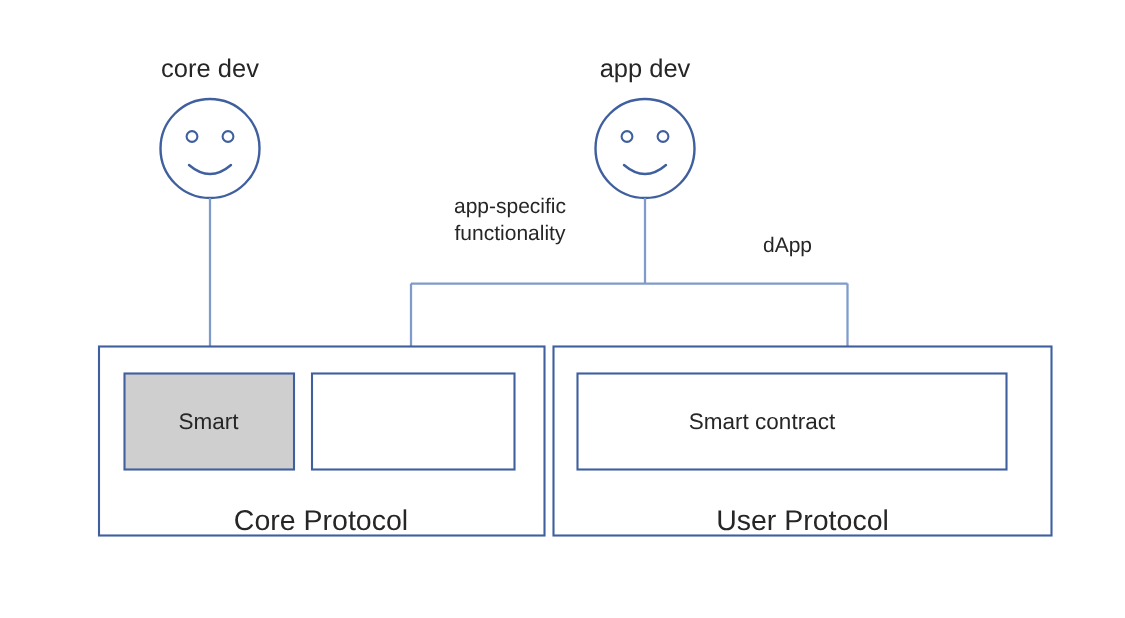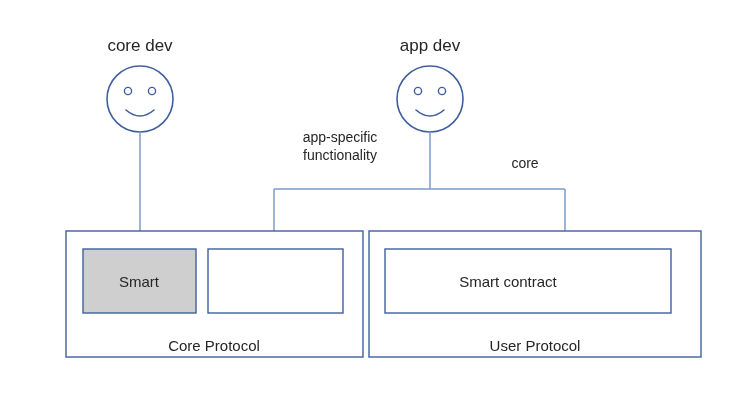--- a/index.html
+++ b/index.html
@@ -41,21 +41,21 @@
   }
   .edge-label {
     font-size: 14px;
     line-height: 1.32;
     white-space: pre-line;
   }
   .box-label {
     font-size: 15px;
   }
   .group-label {
-    font-size: 15px;
+    font-size: 19px;
   }
 </style>
 </head>
 <body>
 
 <div id="canvas">
 
   <svg class="layer" viewBox="0 0 750 412">
     <defs>
       <marker id="arrowhead" markerWidth="9" markerHeight="9" refX="4.2" refY="4.2" orient="auto" markerUnits="userSpaceOnUse">
@@ -115,21 +115,21 @@
     </g>
   </svg>
 
   <div class="lbl center actor-label" style="left:430px; top:35px;">app dev</div>
 
   <div class="lbl center actor-label" style="left:140px; top:35px;">core dev</div>
 
   <div class="lbl center edge-label" style="left:340px; top:128px;">app-specific
 functionality</div>
 
-  <div class="lbl center edge-label" style="left:525px; top:154px;">core</div>
+  <div class="lbl center edge-label" style="left:525px; top:154px;">dApp</div>
 
   <div class="lbl center box-label" style="left:139px; top:272px;">Smart</div>
 
 
   <div class="lbl center box-label" style="left:508px; top:272px;">Smart contract</div>
 
   <div class="lbl center group-label" style="left:214px; top:336px;">Core Protocol</div>
 
   <div class="lbl center group-label" style="left:535px; top:336px;">User Protocol</div>
 

